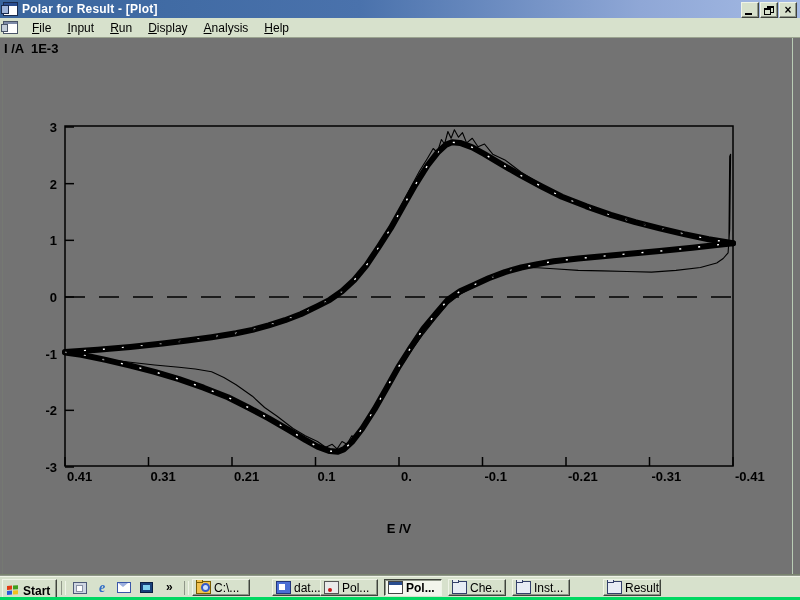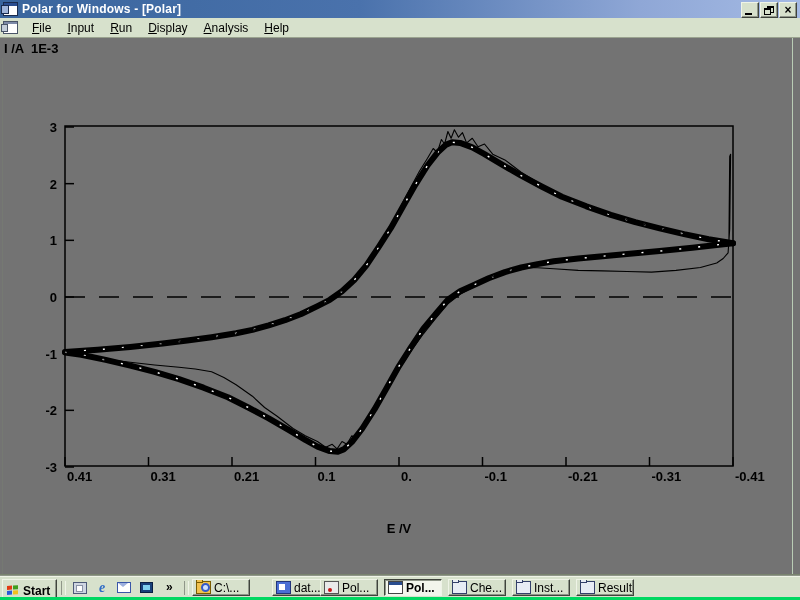--- a/index.html
+++ b/index.html
@@ -83,21 +83,21 @@
   .spk{width:0;height:0;border-top:5px solid transparent;border-bottom:5px solid transparent;border-right:8px solid #c4a500;position:relative;flex:none;}
   .spk::before{content:"";position:absolute;left:-3px;top:-3px;width:3px;height:6px;background:#c4a500;}
   .netx{width:12px;height:11px;background:#aab2ba;border:1px solid #4a525c;position:relative;flex:none;}
   .netx::after{content:"\2715";position:absolute;right:-3px;bottom:-4px;color:#d01010;font-size:9px;font-weight:bold;}
 </style>
 </head>
 <body>
 
 <div class="titlebar">
   <span class="app-icon"></span>
-  <span class="title-text">Polar for Windows - [Polar]</span>
+  <span class="title-text">Polar for Result - [Plot]</span>
   <span class="win-btns">
     <span class="wbtn">
         <span class="g-min"></span>
       </span>
     <span class="wbtn">
         <span class="g-restore"></span>
       </span>
     <span class="wbtn">
         <span class="g-close">×</span>
       </span>
@@ -219,19 +219,19 @@
         <span>Pol...</span>
       </div>
       <div class="taskbtn" style="left: 448px; text-align: right;">
         <span class="tb-icon icon-folder"></span>
         <span>Che...</span>
       </div>
       <div class="taskbtn" style="left: 512px;">
         <span class="tb-icon icon-folder"></span>
         <span>Inst...</span>
       </div>
-      <div class="taskbtn" style="left: 576px;">
+      <div class="taskbtn" style="left: 603px;">
         <span class="tb-icon icon-folder"></span>
         <span>Result</span>
       </div>
     </div>
 </div>
 <div class="greenstrip"></div>
 
 </body></html>

